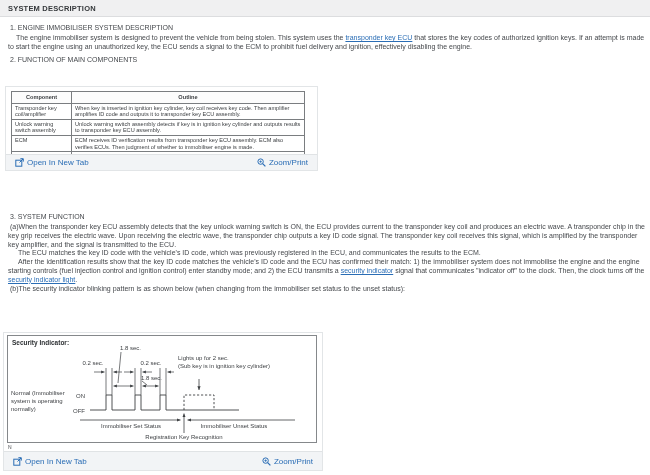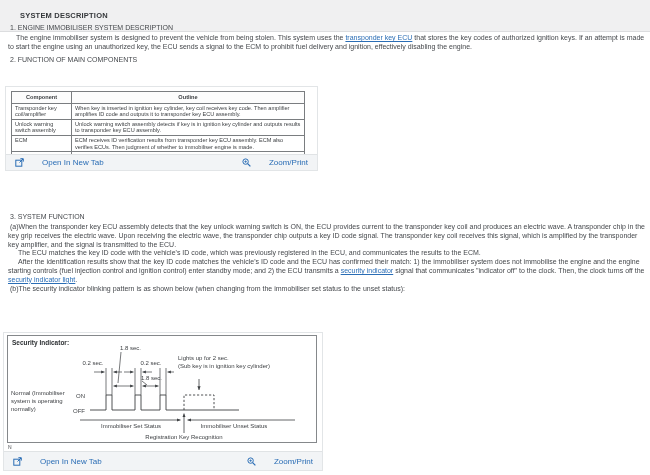--- a/index.html
+++ b/index.html
@@ -1,40 +1,40 @@
 <!DOCTYPE html>
 <html><head>
 <meta charset="utf-8">
 <style>
   * { margin:0; padding:0; box-sizing:border-box; }
   html,body { width:650px; height:475px; background:#fff; overflow:hidden;
               font-family:"Liberation Sans", sans-serif; }
   .abs { position:absolute; }
 
   
-  .topbar { position:absolute; left:0; top:0; width:650px; height:32px;
+  .topbar { position:absolute; left:0; top:0; width:650px; height:17px;
             background:#f0f0f1; border-bottom:1px solid #dcdddf;
-            display:flex; align-items:center; padding-left:20px; }
+            display:flex; align-items:center; padding-left:8px; }
   .topbar .title { font-size:7.5px; font-weight:bold; color:#35383b; letter-spacing:.2px; }
 
   .sec-heading { position:absolute; font-size:7px; color:#45484c; }
   .body-text { position:absolute; font-size:7px; line-height:8.8px; color:#45484c; }
   .ind8 { text-indent:8px; }
   .ind10 { text-indent:10px; }
   .ind2 { text-indent:2px; }
   a.lnk { color:#2a6db5; text-decoration:underline; cursor:pointer; }
 
   
   .widget { position:absolute; border:1px solid #e2e5e7; background:#fff; }
   .wfooter { position:absolute; left:0; right:0; bottom:0;
              background:#f2f4f6; border-top:1px solid #e0e3e5;
              display:flex; justify-content:space-between; align-items:center;
              padding:0 9px; }
   .flink { font-size:8px; color:#2a6db5; text-decoration:none; cursor:pointer;
-           display:flex; align-items:center; gap:18px; }
+           display:flex; align-items:center; gap:3px; }
   .flink svg { display:block; }
 
   
   table.comp { border-collapse:collapse; margin:4px 0 0 5px; width:294px;
                font-size:5.6px; color:#3c3f42; }
   table.comp th, table.comp td { border:1px solid #7a7d80; vertical-align:top;
                padding:1px 3px; line-height:6.6px; }
   table.comp th { font-weight:bold; text-align:center; padding:2px; background:#fcfcfc; }
   table.comp td.c1 { width:60px; }
 

